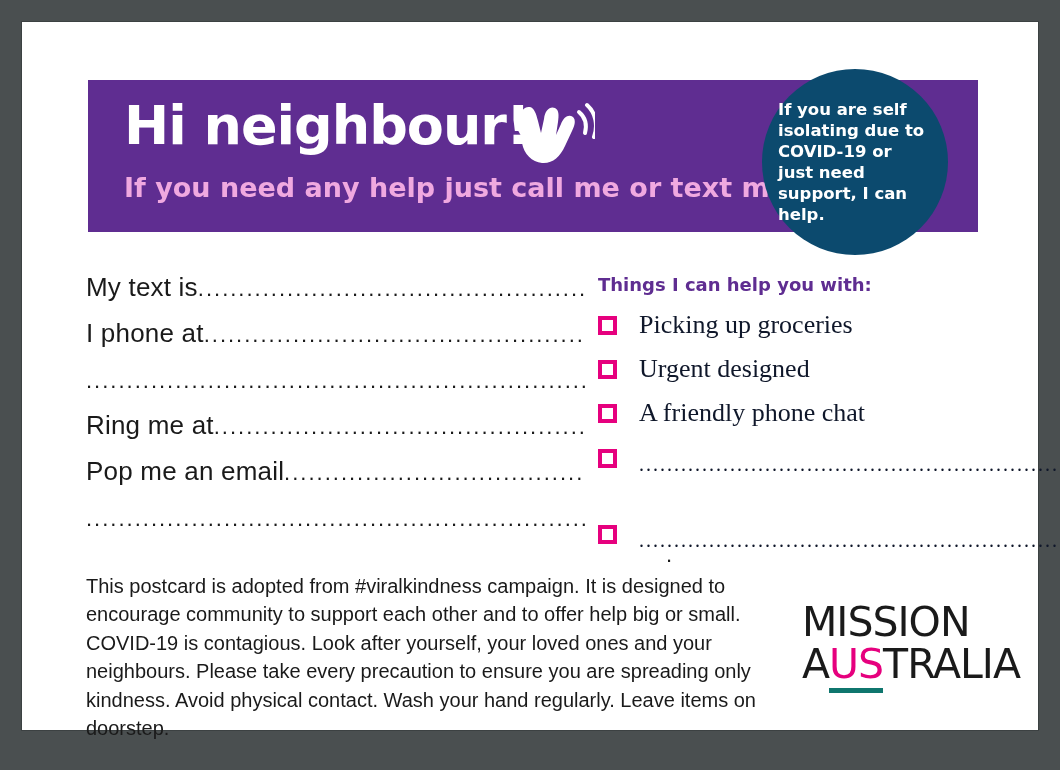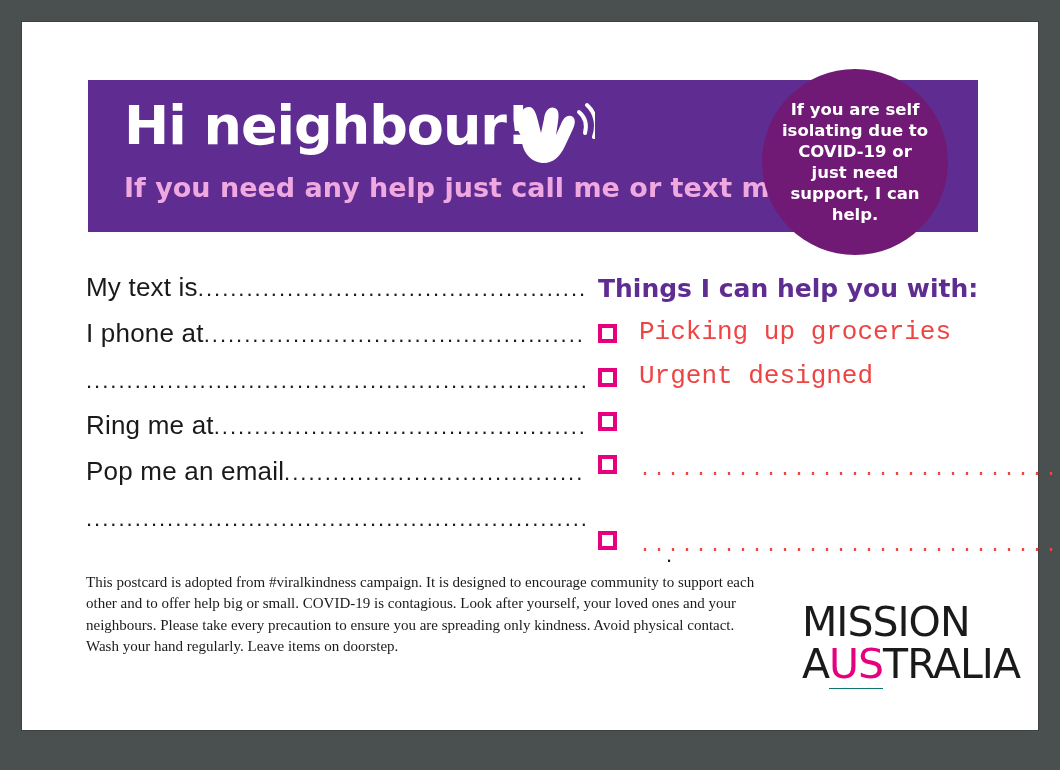--- a/index.html
+++ b/index.html
@@ -62,26 +62,25 @@
   }
 
   
   .badge {
     position: absolute;
     left: 740px;
     top: 47px;
     width: 186px;
     height: 186px;
     border-radius: 50%;
-    background: #701a75;
+    background: #0c4a6e;
     color: #ffffff;
     display: flex;
     align-items: center;
     justify-content: center;
-    text-align: center;
     font-family: "DejaVu Sans", sans-serif;
     font-weight: bold;
     font-size: 16.5px;
     line-height: 1.28;
     padding: 0 16px;
     box-sizing: border-box;
   }
 
   
   .form-block {
@@ -109,21 +108,21 @@
   }
 
   
   .checklist {
     position: absolute;
     left: 576px;
     top: 252px;
     width: 400px;
   }
   .checklist-title {
-    font-size: 25px;
+    font-size: 18px;
     font-weight: bold;
     color: #5f2d91;
     font-family: "DejaVu Sans", sans-serif;
     margin-bottom: 14px;
     white-space: nowrap;
   }
   .check-row {
     display: flex;
     align-items: flex-start;
     margin-bottom: 13px;
@@ -133,23 +132,23 @@
     width: 19px;
     height: 19px;
     border: 4px solid #e6007e;
     box-sizing: border-box;
     margin-top: 7px;
     margin-right: 22px;
     flex: 0 0 auto;
   }
   .check-label {
     font-size: 26px;
-    color: #ef4444;
+    color: #0f172a;
     line-height: 1.2;
-    font-family: Liberation Mono, monospace;
+    font-family: Liberation Serif, serif;
   }
   .check-row.blank .check-label {
     font-size: 20px;
     letter-spacing: 2px;
     padding-top: 10px;
   }
   .check-row.wide-gap { margin-bottom: 42px; }
   .stray-dot {
     position: absolute;
     left: 68px;
@@ -157,41 +156,41 @@
     font-size: 22px;
     color: #1a1a1a;
   }
 
   
   .footer-text {
     position: absolute;
     left: 64px;
     top: 550px;
     width: 680px;
-    font-size: 15px;
+    font-size: 20px;
     line-height: 1.42;
     color: #1a1a1a;
-    font-family: Liberation Serif, serif;
+    font-family: Liberation Sans, sans-serif;
   }
 
   
   .logo {
     position: absolute;
     left: 780px;
     top: 580px;
     font-family: "DejaVu Sans", sans-serif;
     font-weight: normal;
     font-size: 41px;
     letter-spacing: -1px;
     color: #1a1a1a;
     line-height: 1.02;
   }
   .logo .us {
     color: #e6007e;
-    border-bottom: 1px solid #0f766e;
+    border-bottom: 5px solid #0f766e;
   }
 </style>
 </head>
 <body>
 
 <div id="postcard">
 
   <div class="header-band">
     <div class="header-title">Hi neighbour!</div>
 
@@ -240,20 +239,21 @@
     <div class="check-row">
       <span class="checkbox"></span>
       <span class="check-label">Picking up groceries</span>
     </div>
     <div class="check-row">
       <span class="checkbox"></span>
       <span class="check-label">Urgent designed</span>
     </div>
     <div class="check-row">
       <span class="checkbox"></span>
+      <span class="check-label">A friendly phone chat</span>
     </div>
     <div class="check-row blank wide-gap">
       <span class="checkbox"></span>
       <span class="check-label">......................................................................................</span>
     </div>
     <div class="check-row blank">
       <span class="checkbox"></span>
       <span class="check-label">......................................................................................</span>
     </div>
 

